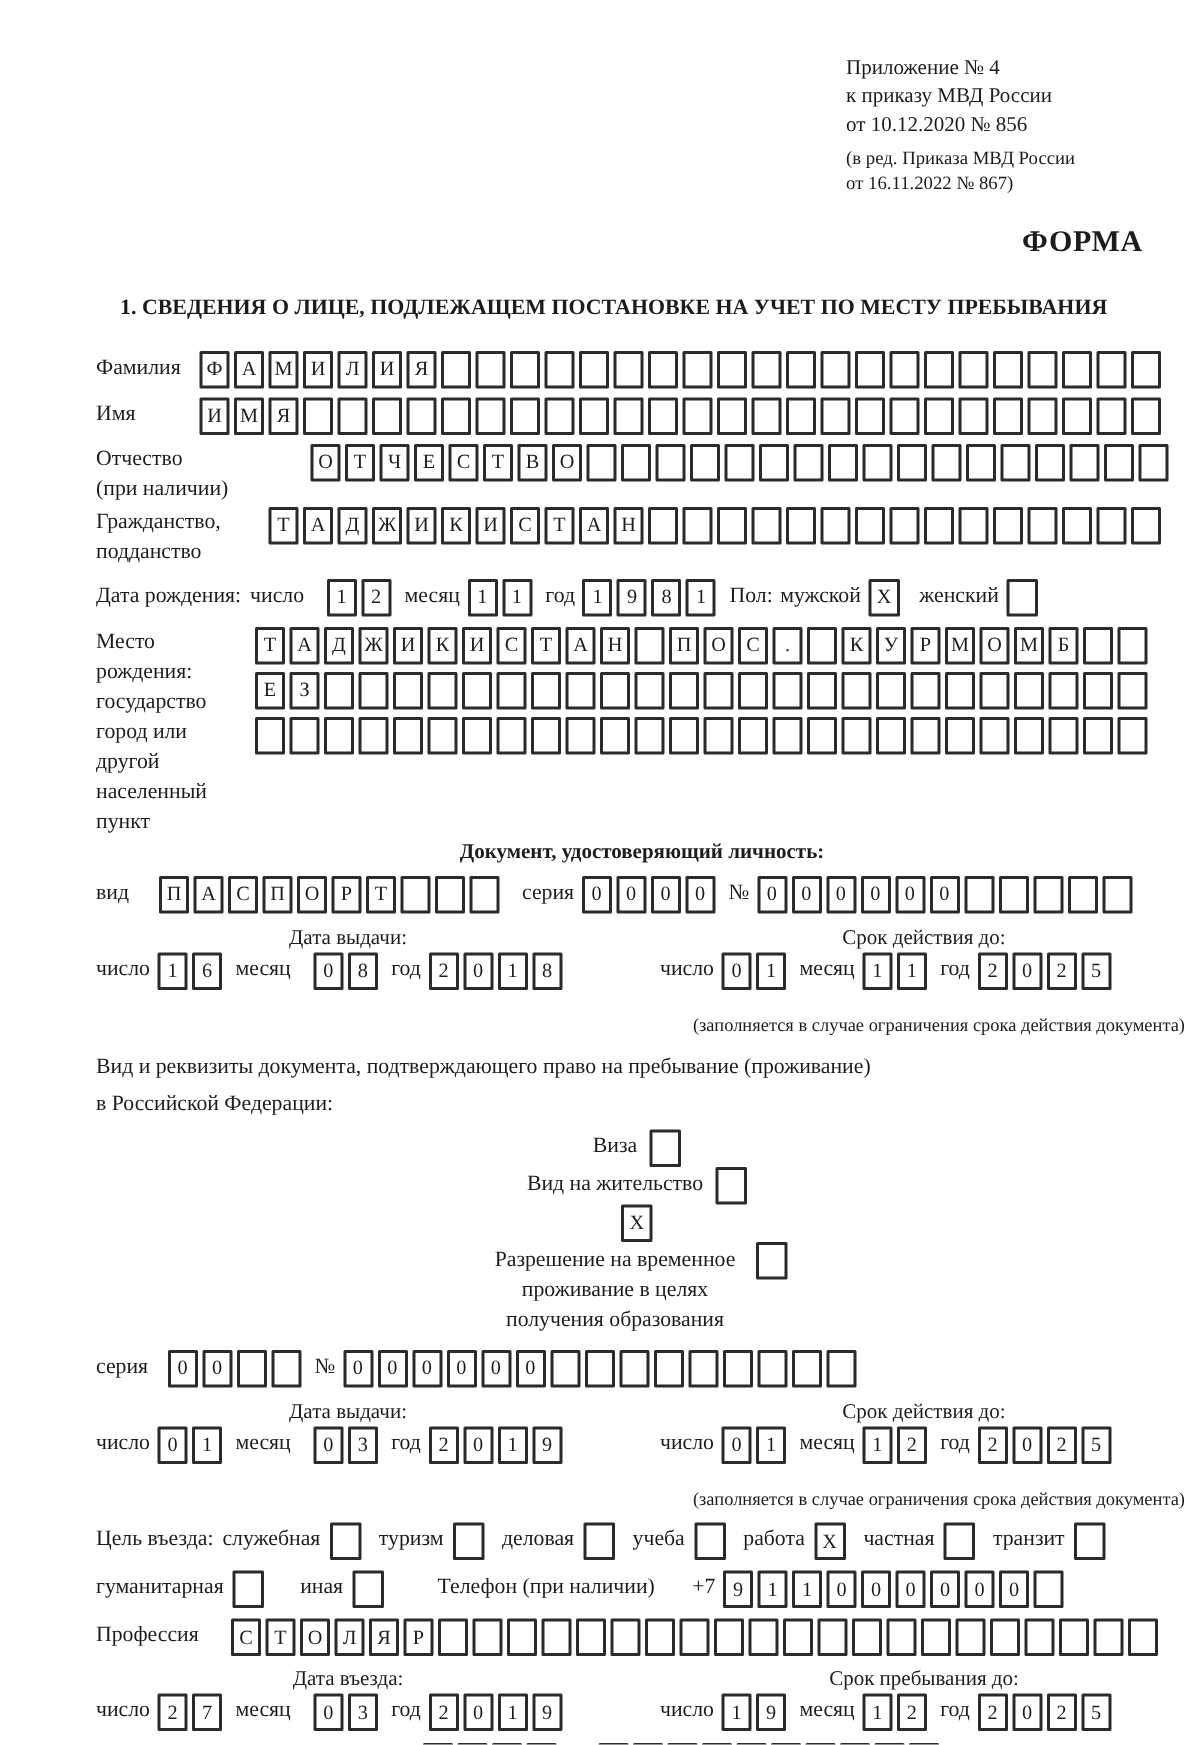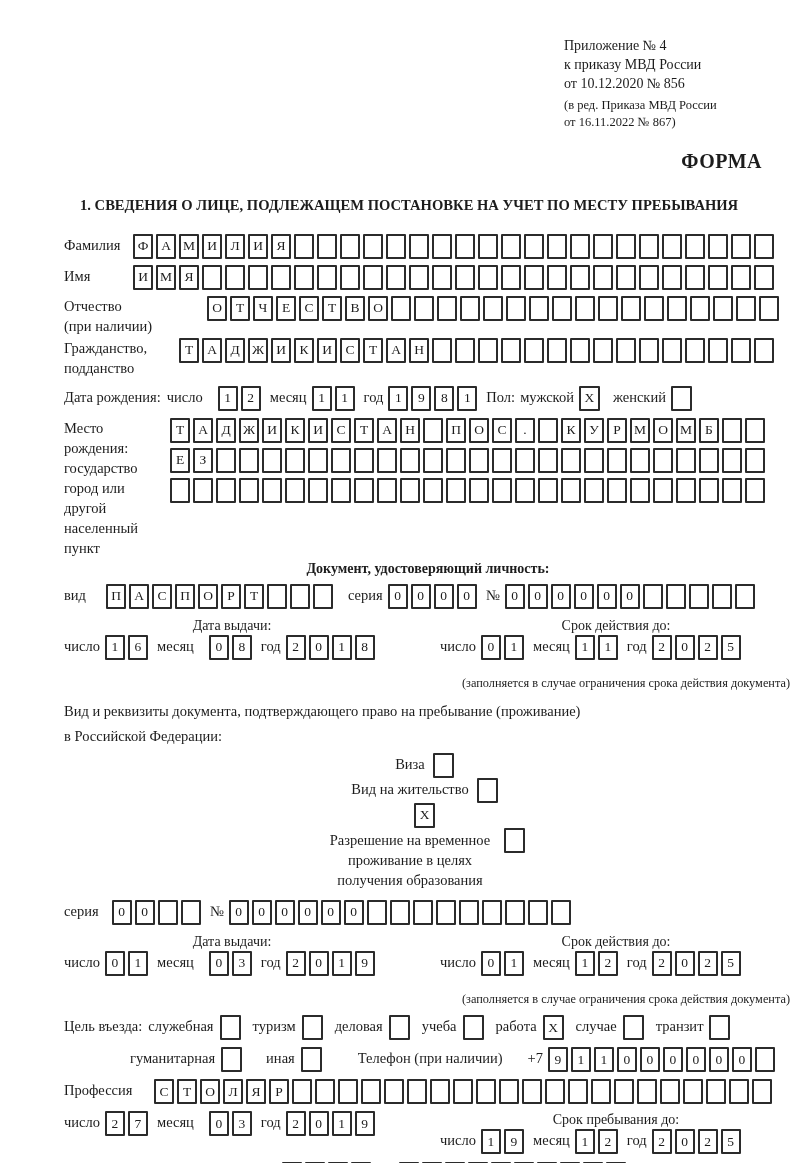--- a/index.html
+++ b/index.html
@@ -40,21 +40,21 @@
   .intro{line-height:25px;}
   
   .opts{display:flex;justify-content:space-between;align-items:center;margin:4px 0 10px 0;padding-right:4px;flex-direction:column;}
   .opt{display:flex;align-items:flex-start;}
   .opt-text{padding-top:2px;margin-right:8px;}
   .opt-text.c2{width:160px;text-align:center;line-height:20px;}
   .opt-text.c3{width:172px;text-align:center;line-height:20px;}
   
   .pair{display:flex;align-items:flex-start;margin-right:9px;}
   .pair .plbl{padding:2px 6px 0 0;}
-  .indent{margin-left:66px;}
+  .indent{}
   .gap-sm{width:12px;flex:none;}
 </style>
 </head>
 <body>
 
 <div class="page">
 
   <div class="hdr">
     <div class="hdr-line">Приложение № 4</div>
     <div class="hdr-line">к приказу МВД России</div>
@@ -552,21 +552,21 @@
           <span class="cell"></span>
         </div>
     </div>
     <div class="pair">
       <span class="plbl">работа</span>
       <div class="cells cb">
           <span class="cell">X</span>
         </div>
     </div>
     <div class="pair">
-      <span class="plbl">случае</span>
+      <span class="plbl">частная</span>
       <div class="cells cb">
           <span class="cell"></span>
         </div>
     </div>
     <div class="pair">
       <span class="plbl">транзит</span>
       <div class="cells cb">
           <span class="cell"></span>
         </div>
     </div>
@@ -630,20 +630,21 @@
         <span class="cell"></span>
         <span class="cell"></span>
         <span class="cell"></span>
         <span class="cell"></span>
         <span class="cell"></span>
       </div>
   </div>
 
   <div class="dates" style="margin-bottom:8px">
     <div class="dg1">
+      <div class="dg-head">Дата въезда:</div>
       <div class="dg-row">
         <span class="w w0">число</span>
         <div class="cells">
             <span class="cell">2</span>
             <span class="cell">7</span>
           </div>
         <span class="w">месяц</span>
         <span style="width:10px"></span>
         <div class="cells">
             <span class="cell">0</span>

